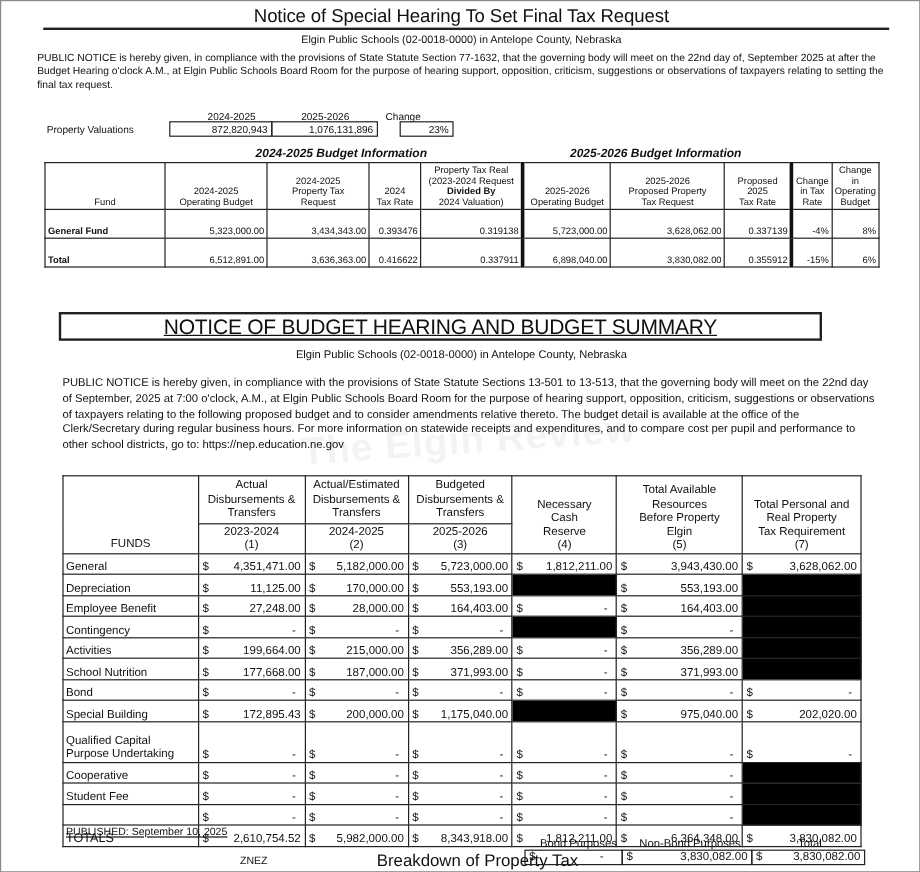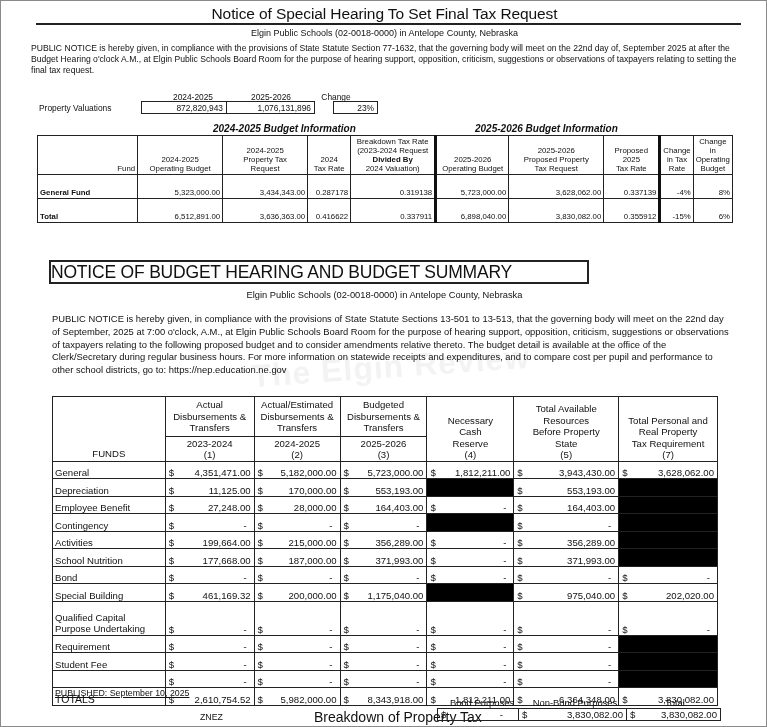--- a/index.html
+++ b/index.html
@@ -41,30 +41,31 @@
     top: 122px; font-size: 10px; font-weight: bold; font-style: italic;
   }
 
   
   table.t1 {
     position: absolute; left: 36px; top: 134px; width: 696px;
     border-collapse: collapse; font-size: 7.8px;
   }
   .t1 th, .t1 td { border: 1px solid #222; padding: 1px 2px; }
   .t1 th { font-weight: normal; text-align: center; vertical-align: bottom; line-height: 9px; height: 39px; }
-  .t1 th.fund-h { text-align: right; }
+  .t1 th.fund-h { text-align: center; }
   .t1 td { text-align: right; vertical-align: bottom; height: 24px; }
   .t1 td.fund { text-align: left; font-weight: bold; }
   .t1 .thick-l { border-left: 3px solid #111; }
 
   
   .title2-box {
-    left: 48px; top: 259px; width: 540px; height: 24px;
-    border: 2px solid #222; text-align: left; font-size: 17.5px; line-height: 20px;
+    left: 48px; top: 259px; width: 636px; height: 24px;
+    border: 2px solid #222; text-align: center; font-size: 17.5px; line-height: 20px;
     letter-spacing: -0.2px;
+    text-decoration: underline;
   }
   .sub2 { left: 0; width: 767px; top: 289px; text-align: center; font-size: 9.3px; }
   .notice2 {
     left: 51px; width: 680px; top: 312px; font-size: 9.4px; line-height: 12.8px;
   }
   .watermark {
     left: 250px; top: 345px; width: 350px; font-size: 32px; font-weight: bold;
     color: #f3f3f3; letter-spacing: 1px; transform: rotate(-4deg);
   }
 
@@ -129,34 +130,34 @@
         <col style="width:56px">
       <col style="width:32px">
         <col style="width:36px">
     </colgroup>
     <thead>
       <tr>
         <th class="fund-h"><span>Fund</span></th>
         <th><span>2024-2025</span><br><span>Operating Budget</span></th>
         <th><span>2024-2025</span><br><span>Property Tax</span><br><span>Request</span></th>
         <th><span>2024</span><br><span>Tax Rate</span></th>
-        <th><span>Breakdown Tax Rate</span><br><span>(2023-2024 Request</span><br><b>Divided By</b><br><span>2024 Valuation)</span></th>
+        <th><span>Property Tax Real</span><br><span>(2023-2024 Request</span><br><b>Divided By</b><br><span>2024 Valuation)</span></th>
         <th class="thick-l"><span>2025-2026</span><br><span>Operating Budget</span></th>
         <th><span>2025-2026</span><br><span>Proposed Property</span><br><span>Tax Request</span></th>
         <th><span>Proposed</span><br><span>2025</span><br><span>Tax Rate</span></th>
         <th class="thick-l"><span>Change</span><br><span>in Tax</span><br><span>Rate</span></th>
         <th><span>Change in</span><br><span>Operating</span><br><span>Budget</span></th>
       </tr>
     </thead>
     <tbody>
       <tr>
         <td class="fund">General Fund</td>
         <td>5,323,000.00</td>
         <td>3,434,343.00</td>
-        <td>0.287178</td>
+        <td>0.393476</td>
         <td>0.319138</td>
         <td class="thick-l">5,723,000.00</td>
         <td>3,628,062.00</td>
         <td>0.337139</td>
         <td class="thick-l">-4%</td>
         <td>8%</td>
       </tr>
       <tr>
         <td class="fund">Total</td>
         <td>6,512,891.00</td>
@@ -187,21 +188,21 @@
         <col style="width:105px">
         <col style="width:99px">
     </colgroup>
     <thead>
       <tr>
         <th rowspan="2" class="funds-h">FUNDS</th>
         <th class="top"><span>Actual</span><br><span>Disbursements &amp;</span><br><span>Transfers</span></th>
         <th class="top"><span>Actual/Estimated</span><br><span>Disbursements &amp;</span><br><span>Transfers</span></th>
         <th class="top"><span>Budgeted</span><br><span>Disbursements &amp;</span><br><span>Transfers</span></th>
         <th rowspan="2" class="tall"><span>Necessary</span><br><span>Cash</span><br><span>Reserve</span><br><span>(4)</span></th>
-        <th rowspan="2" class="tall"><span>Total Available</span><br><span>Resources</span><br><span>Before Property</span><br><span>State</span><br><span>(5)</span></th>
+        <th rowspan="2" class="tall"><span>Total Available</span><br><span>Resources</span><br><span>Before Property</span><br><span>Elgin</span><br><span>(5)</span></th>
         <th rowspan="2" class="tall"><span>Total Personal and</span><br><span>Real Property</span><br><span>Tax Requirement</span><br><span>(7)</span></th>
       </tr>
       <tr>
         <th class="yr"><span>2023-2024</span><br><span>(1)</span></th>
         <th class="yr"><span>2024-2025</span><br><span>(2)</span></th>
         <th class="yr"><span>2025-2026</span><br><span>(3)</span></th>
       </tr>
     </thead>
     <tbody id="t2-body">
         <tr>
@@ -440,21 +441,21 @@
               <span>$</span>
               <span class="d">-</span>
             </div>
           </td>
         </tr>
         <tr>
           <td class="fund">Special Building</td>
           <td>
             <div class="money">
               <span>$</span>
-              <span>461,169.32</span>
+              <span>172,895.43</span>
             </div>
           </td>
           <td>
             <div class="money">
               <span>$</span>
               <span>200,000.00</span>
             </div>
           </td>
           <td>
             <div class="money">
@@ -509,21 +510,21 @@
             </div>
           </td>
           <td>
             <div class="money">
               <span>$</span>
               <span class="d">-</span>
             </div>
           </td>
         </tr>
         <tr>
-          <td class="fund">Requirement</td>
+          <td class="fund">Cooperative</td>
           <td>
             <div class="money">
               <span>$</span>
               <span class="d">-</span>
             </div>
           </td>
           <td>
             <div class="money">
               <span>$</span>
               <span class="d">-</span>

